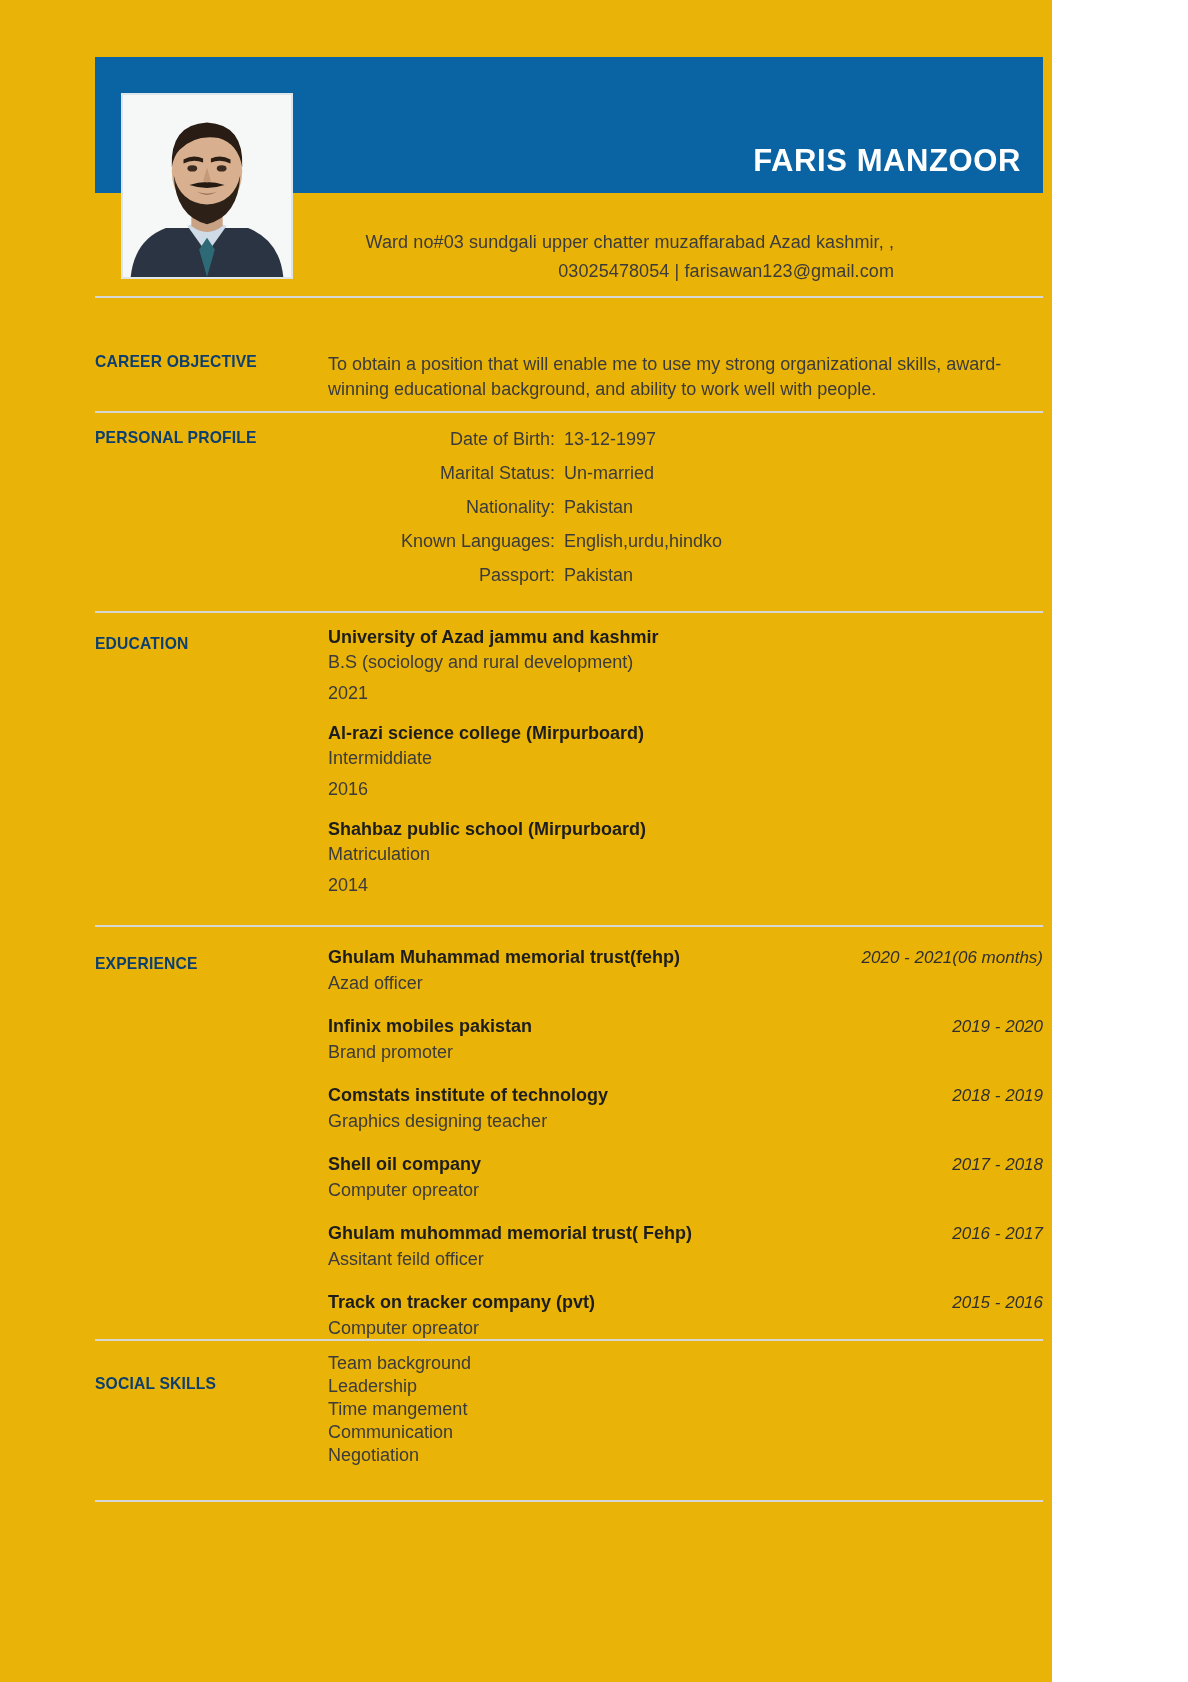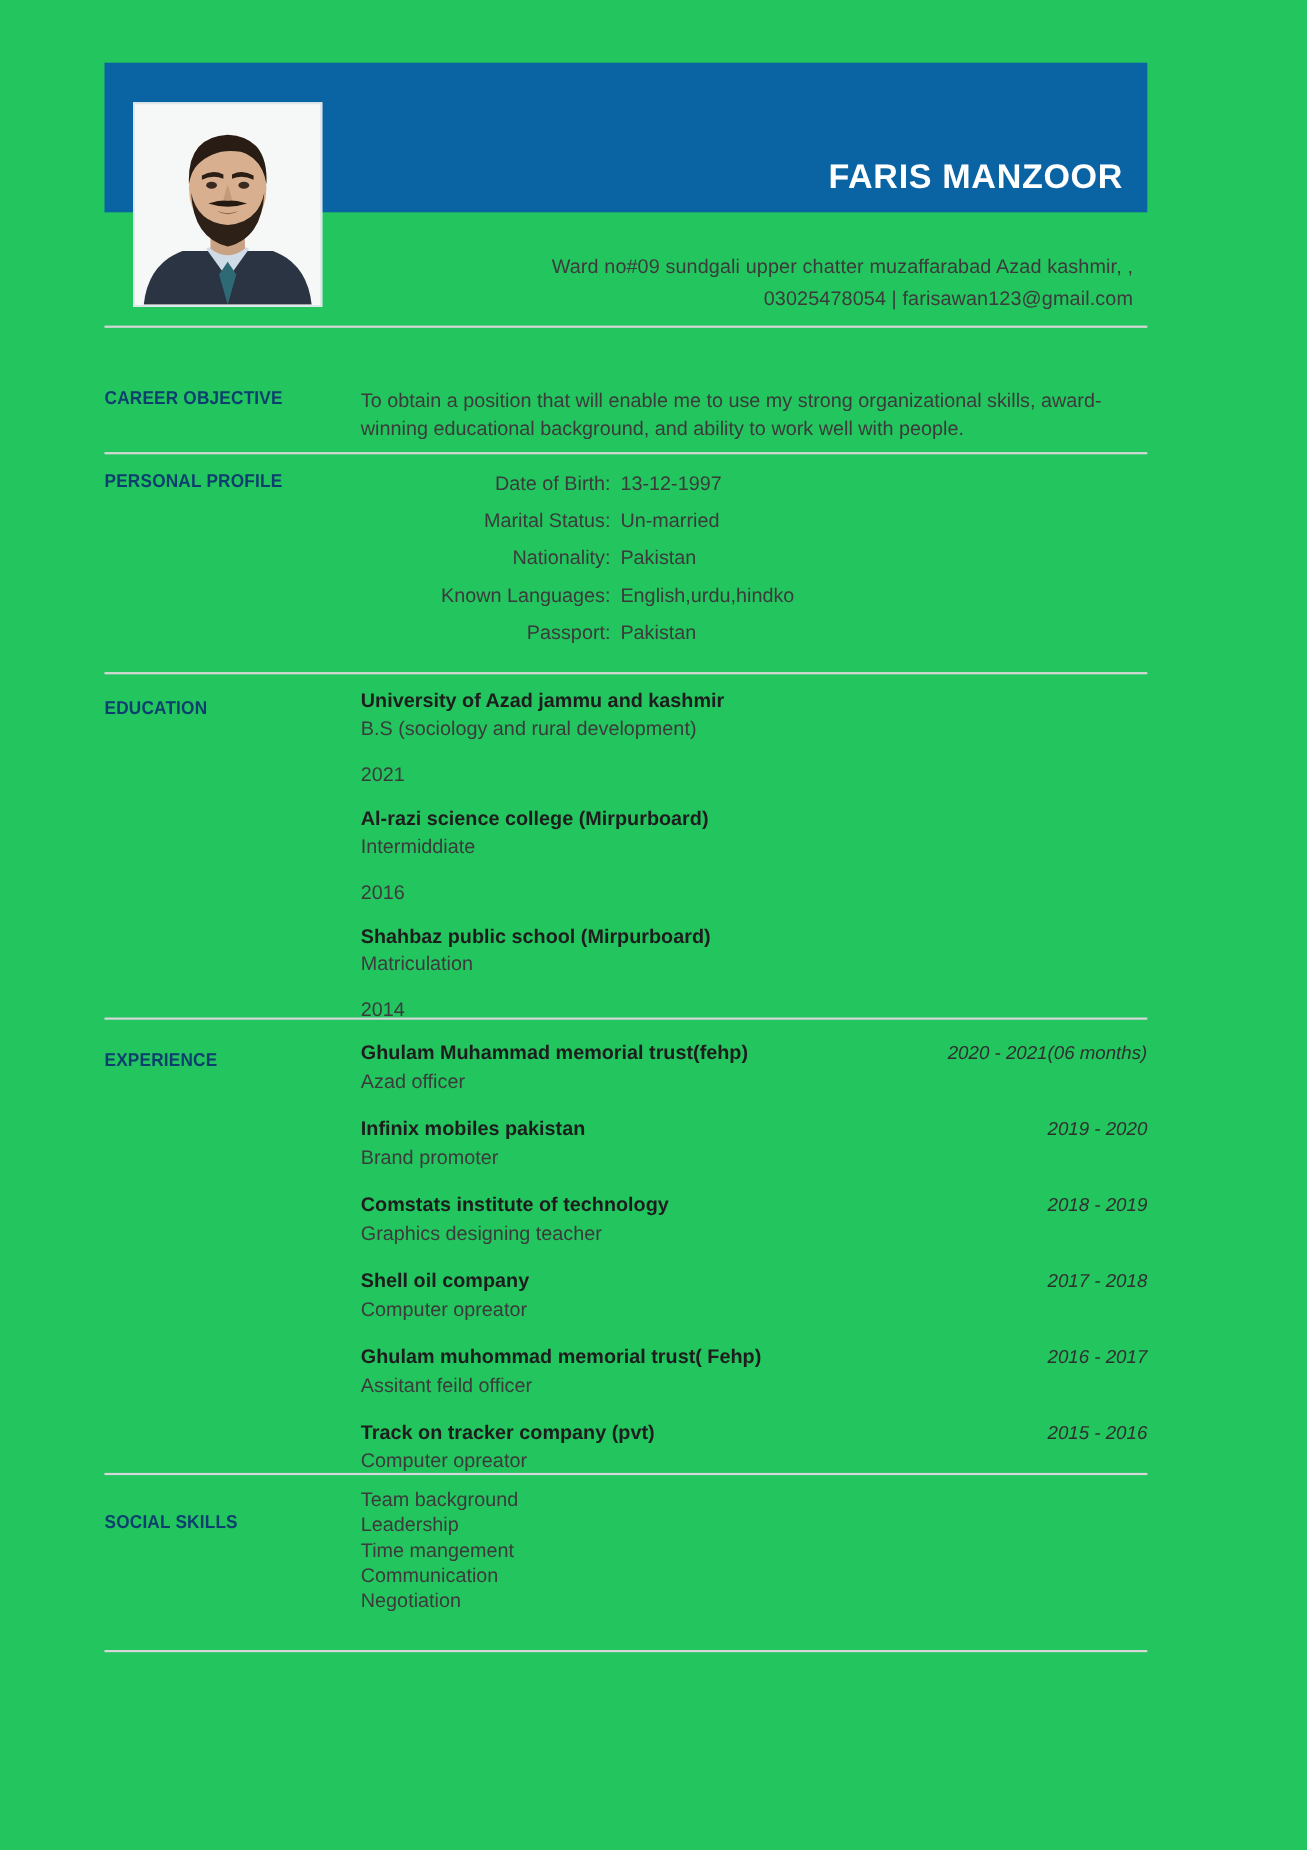--- a/index.html
+++ b/index.html
@@ -13,23 +13,23 @@
     height: 1682px;
     font-family: "Liberation Sans", sans-serif;
     color: #333333;
     position: relative;
     overflow: hidden;
   }
 
   .page {
     position: absolute;
     left: 0; top: 0;
-    width: 1188px;
+    width: 1052px;
     height: 1682px;
-    background: #22c55e;
+    background: #eab308;
   }
 
   
   .header {
     position: absolute;
     left: 95px;
     top: 57px;
     width: 948px;
     height: 136px;
     background: #0a64a4;
@@ -144,21 +144,21 @@
   }
   .edu-degree {
     font-size: 18px;
     color: #3b3b3b;
     line-height: 25px;
   }
   .edu-year {
     font-size: 18px;
     color: #3b3b3b;
     line-height: 25px;
-    margin-top: 17px;
+    margin-top: 6px;
     margin-bottom: 15px;
   }
 
   
   .exp-item { margin-bottom: 18px; }
   .exp-top {
     display: flex;
     justify-content: space-between;
     align-items: baseline;
   }
@@ -226,21 +226,21 @@
         <ellipse cx="101" cy="75" rx="5" ry="3.2" fill="#3a2a1f"></ellipse>
 
         <path d="M86 74 L82 88 Q86 91 90 88 Z" fill="#c49a78"></path>
 
         <path d="M76 99 Q86 103 96 99 Q86 105 76 99 Z" fill="#8a5545"></path>
       </svg>
     </div>
   </div>
 
   <div class="contact">
-    <div>Ward no#09 sundgali upper chatter muzaffarabad Azad kashmir, ,</div>
+    <div>Ward no#03 sundgali upper chatter muzaffarabad Azad kashmir, ,</div>
     <div>03025478054 | farisawan123@gmail.com</div>
   </div>
 
   <div class="rule" style="top:296px"></div>
 
   <div class="section" style="top:352px">
     <div class="sec-label">CAREER OBJECTIVE</div>
     <div class="sec-body">
       <div class="objective-text">To obtain a position that will enable me to use my strong organizational skills, award-winning educational background, and ability to work well with people.</div>
     </div>

